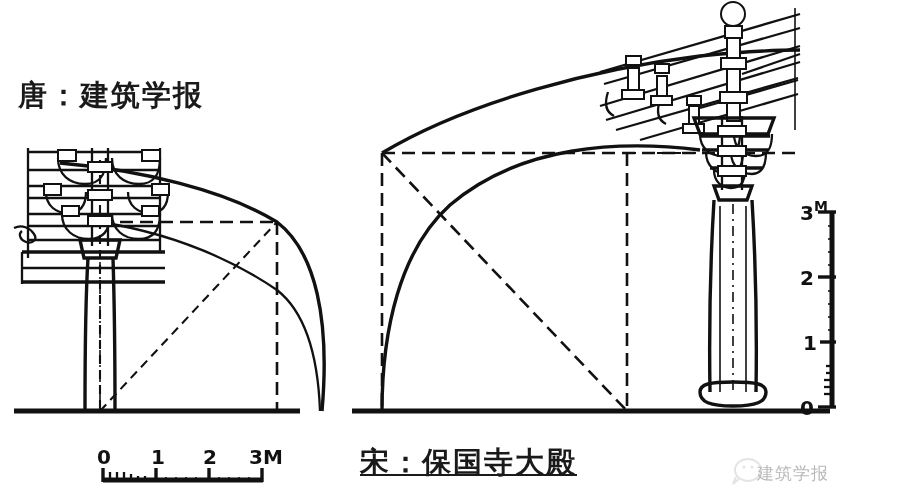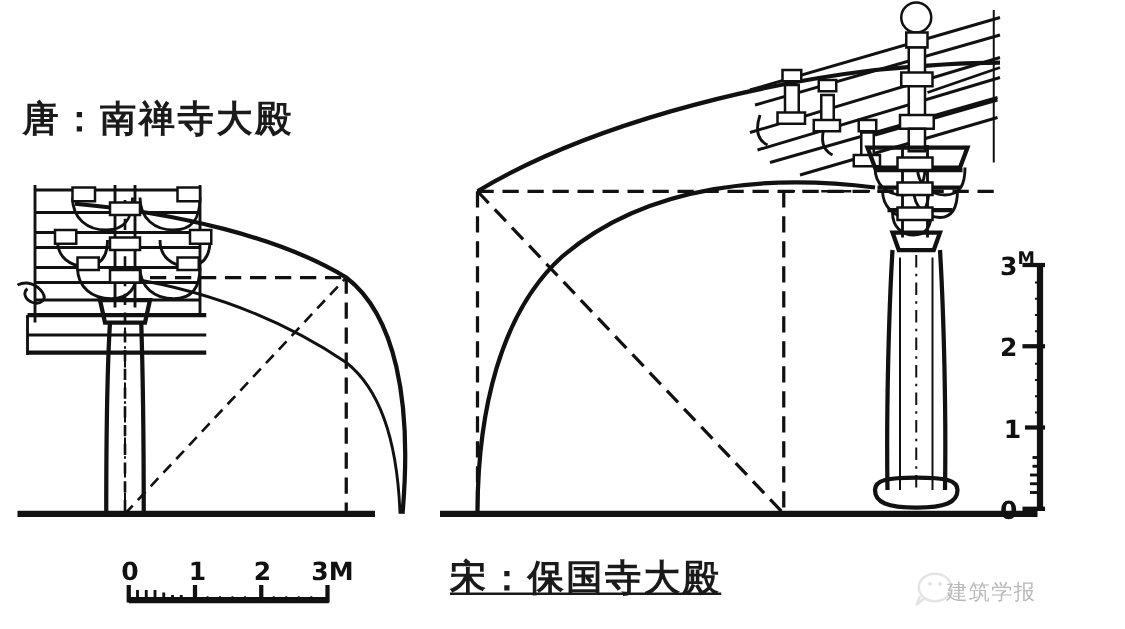--- a/index.html
+++ b/index.html
@@ -254,18 +254,18 @@
     </g>
 
     <g opacity="0.45">
       <ellipse cx="748" cy="470" rx="13" ry="11" fill="none" stroke="#c4c4c4" stroke-width="2"></ellipse>
       <path d="M739 479 L733 484 L736 477" fill="none" stroke="#c4c4c4" stroke-width="2"></path>
       <circle cx="744" cy="467" r="1.6" fill="#c4c4c4"></circle>
       <circle cx="752" cy="467" r="1.6" fill="#c4c4c4"></circle>
     </g>
   </svg>
 
-  <div class="cap" id="tang-title">唐：南禅寺大殿</div>
+  <div class="cap" id="tang-title">唐：建筑学报</div>
 
   <div class="cap" id="song-title">宋：保国寺大殿</div>
 
   <div class="wm">建筑学报</div>
 </div>
 
 </body></html>

